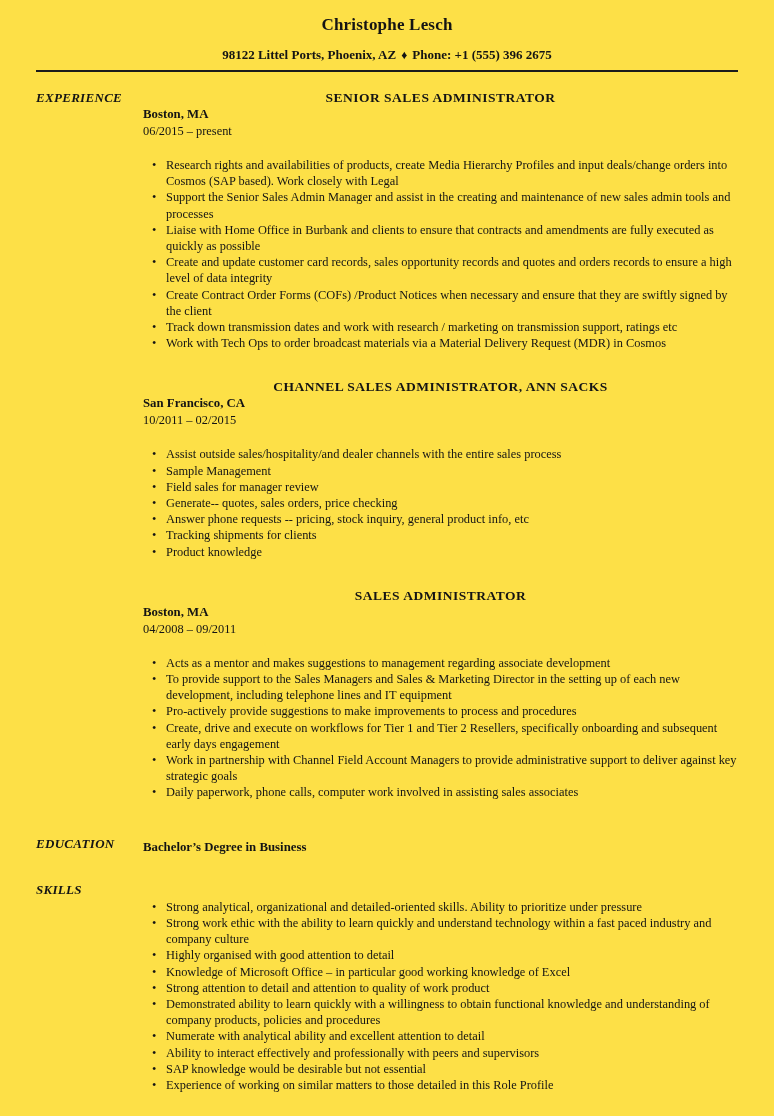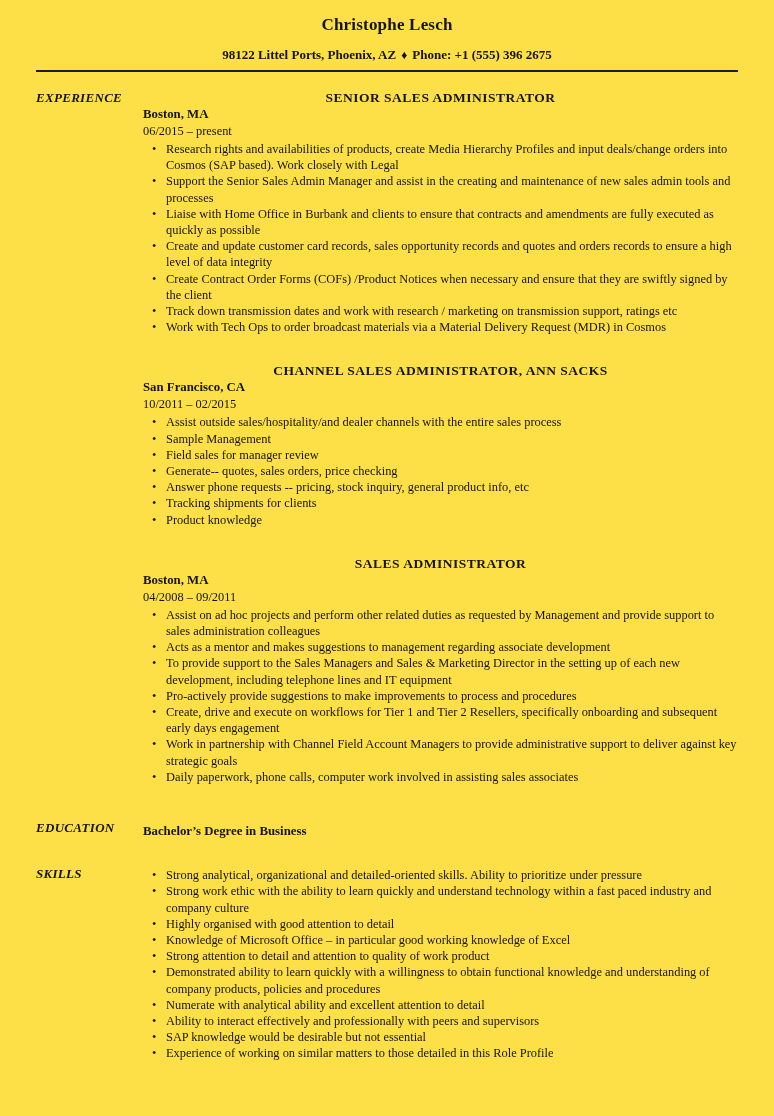--- a/index.html
+++ b/index.html
@@ -29,21 +29,21 @@
   .content-col { width:595px; }
   .row-experience { margin-top:17px; }
   .row-education  { margin-top:34px; }
   .row-skills     { margin-top:25px; }
   
   .job + .job { margin-top:27px; }
   .job-title { font-size:13.5px; font-weight:bold; letter-spacing:0.5px; line-height:17px;text-align:center; }
   .job-location { font-size:12.8px; font-weight:bold; line-height:17px; }
   .job-dates { font-size:12.4px; line-height:16px; }
   
-  ul.bullets { list-style:none; margin-top:2px; font-size:12.4px; line-height:16.2px; }
+  ul.bullets { list-style:none; margin-top:18px; font-size:12.4px; line-height:16.2px; }
   ul.bullets li { position:relative; padding-left:23px; }
   ul.bullets li::before { content:"\2022"; position:absolute; left:9px; }
   
   .school { font-size:13.5px; font-weight:bold; letter-spacing:0.4px; line-height:17px; }
   .degree { font-size:12.8px; font-weight:bold; margin-top:4px; line-height:17px; }
 </style>
 </head>
 <body>
 
 <div class="page">
@@ -88,21 +88,20 @@
           <li>Tracking shipments for clients</li>
           <li>Product knowledge</li>
         </ul>
       </div>
 
       <div class="job">
         <div class="job-title">SALES ADMINISTRATOR</div>
         <div class="job-location">Boston, MA</div>
         <div class="job-dates">04/2008 – 09/2011</div>
         <ul class="bullets">
-          <li>Assist on ad hoc projects and perform other related duties as requested by Management and provide support to sales administration colleagues</li>
           <li>Acts as a mentor and makes suggestions to management regarding associate development</li>
           <li>To provide support to the Sales Managers and Sales &amp; Marketing Director in the setting up of each new development, including telephone lines and IT equipment</li>
           <li>Pro-actively provide suggestions to make improvements to process and procedures</li>
           <li>Create, drive and execute on workflows for Tier 1 and Tier 2 Resellers, specifically onboarding and subsequent early days engagement</li>
           <li>Work in partnership with Channel Field Account Managers to provide administrative support to deliver against key strategic goals</li>
           <li>Daily paperwork, phone calls, computer work involved in assisting sales associates</li>
         </ul>
       </div>
 
     </div>

